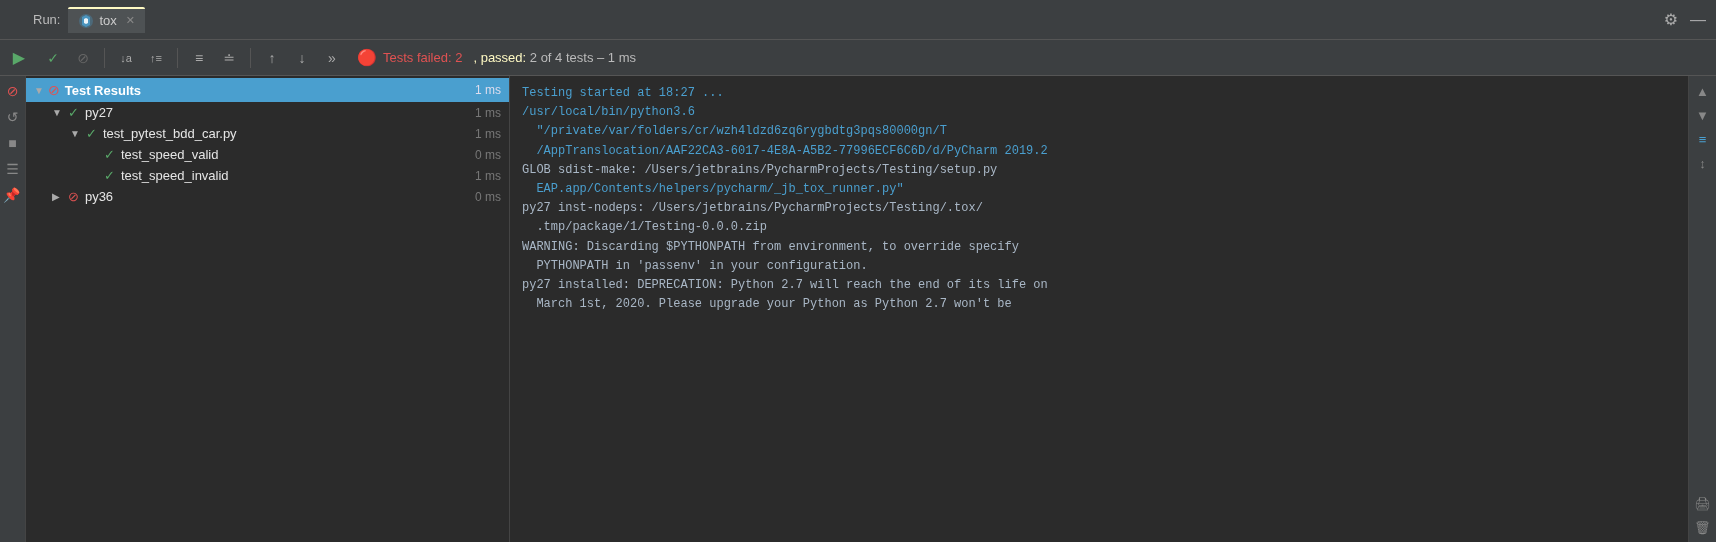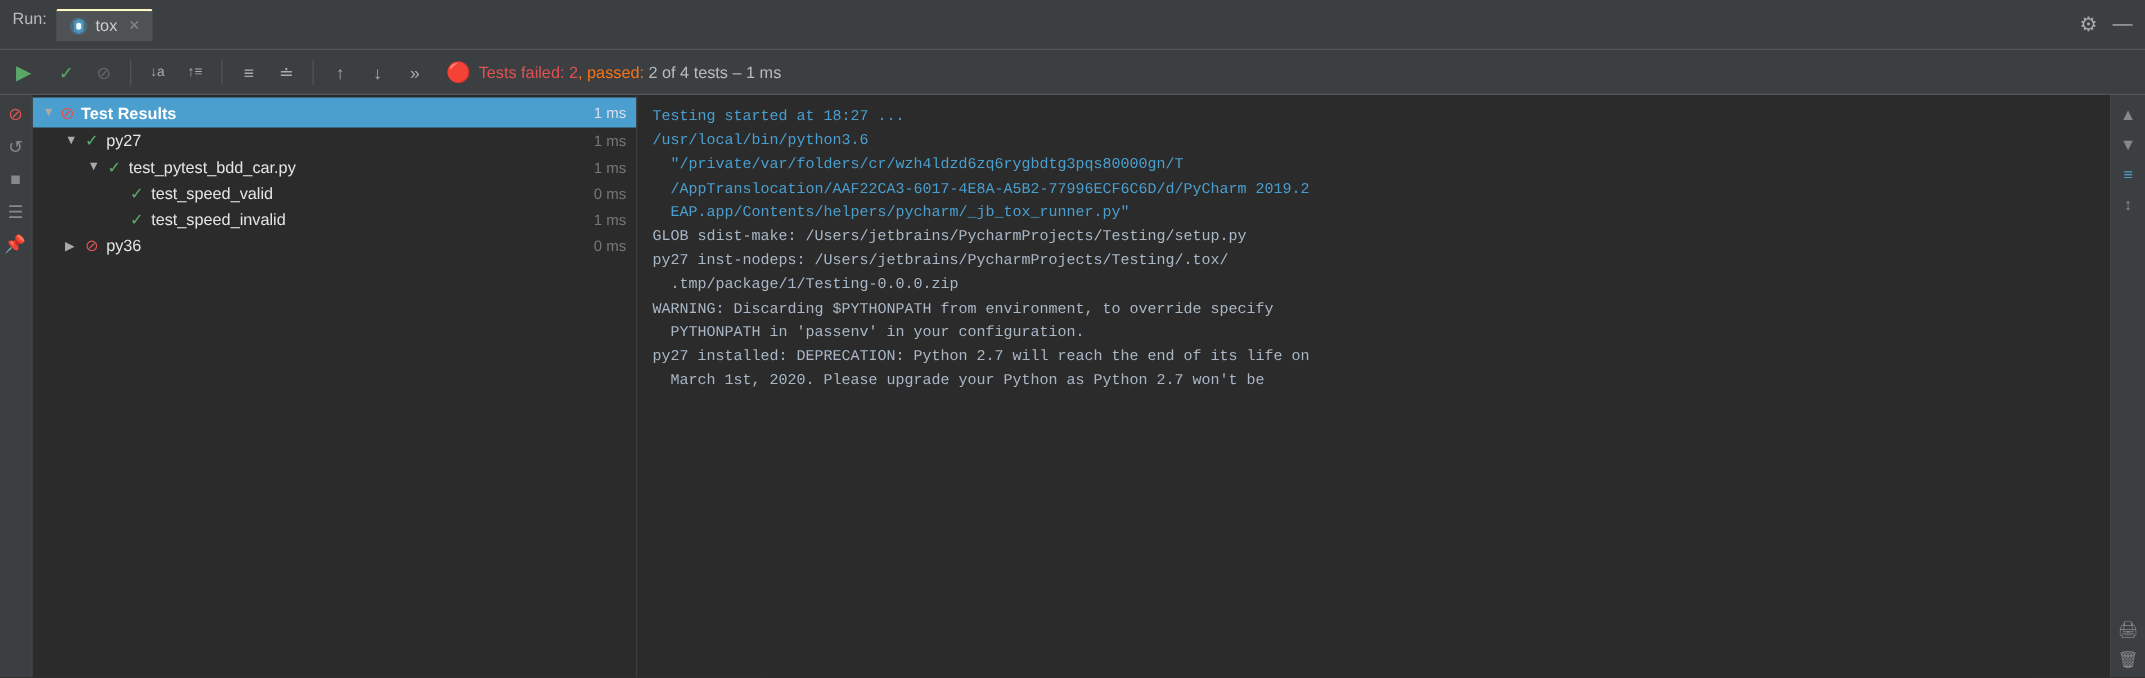--- a/index.html
+++ b/index.html
@@ -16,21 +16,23 @@
       display: flex;
       align-items: center;
       justify-content: space-between;
       background: #3c3f41;
       height: 40px;
       padding: 0 10px;
       border-bottom: 1px solid #555;
     }
     .title-bar-left {
       display: flex;
+      align-items: center;
       gap: 8px;
+      margin-left: 23px;
     }
     .run-label {
       color: #bbb;
       font-size: 13px;
       font-weight: 400;
     }
     .tab-item {
       display: flex;
       align-items: center;
       gap: 5px;
@@ -306,21 +308,21 @@
   <div class="tool-separator"></div>
   <button class="tool-btn">≡</button>
   <button class="tool-btn">≐</button>
   <div class="tool-separator"></div>
   <button class="tool-btn">↑</button>
   <button class="tool-btn">↓</button>
   <button class="tool-btn">»</button>
   <div class="status-area">
     <span class="status-error-icon">🔴</span>
     <span class="status-text">
-      <span style="color:#e05252;">Tests failed: 2</span><span style="color:#f97316;">, passed: </span><span style="color:#bbb;">2 of 4 tests – 1 ms</span>
+      <span style="color:#e05252;">Tests failed: 2</span><span style="color:#fef9c3;margin-left:11px;">, passed: </span><span style="color:#bbb;">2 of 4 tests – 1 ms</span>
     </span>
   </div>
 </div>
 
 <div class="main-content">
 
   <div class="left-panel">
 
     <div class="side-icons">
       <div class="side-icon error">⊘</div>
@@ -385,22 +387,22 @@
       </div>
 
     </div>
   </div>
 
   <div class="right-panel">
     <div class="output-line output-blue">Testing started at 18:27 ...</div>
     <div class="output-line output-blue">/usr/local/bin/python3.6</div>
     <div class="output-line output-blue">  "/private/var/folders/cr/wzh4ldzd6zq6rygbdtg3pqs80000gn/T</div>
     <div class="output-line output-blue">  /AppTranslocation/AAF22CA3-6017-4E8A-A5B2-77996ECF6C6D/d/PyCharm 2019.2</div>
+    <div class="output-line output-default">GLOB sdist-make: /Users/jetbrains/PycharmProjects/Testing/setup.py</div>
     <div class="output-line output-blue">  EAP.app/Contents/helpers/pycharm/_jb_tox_runner.py"</div>
-    <div class="output-line output-default">GLOB sdist-make: /Users/jetbrains/PycharmProjects/Testing/setup.py</div>
     <div class="output-line output-default">py27 inst-nodeps: /Users/jetbrains/PycharmProjects/Testing/.tox/</div>
     <div class="output-line output-default">  .tmp/package/1/Testing-0.0.0.zip</div>
     <div class="output-line output-default">WARNING: Discarding $PYTHONPATH from environment, to override specify</div>
     <div class="output-line output-default">  PYTHONPATH in 'passenv' in your configuration.</div>
     <div class="output-line output-default">py27 installed: DEPRECATION: Python 2.7 will reach the end of its life on</div>
     <div class="output-line output-default">  March 1st, 2020. Please upgrade your Python as Python 2.7 won't be</div>
   </div>
 
   <div class="right-controls">
     <div class="rc-btn">▲</div>

